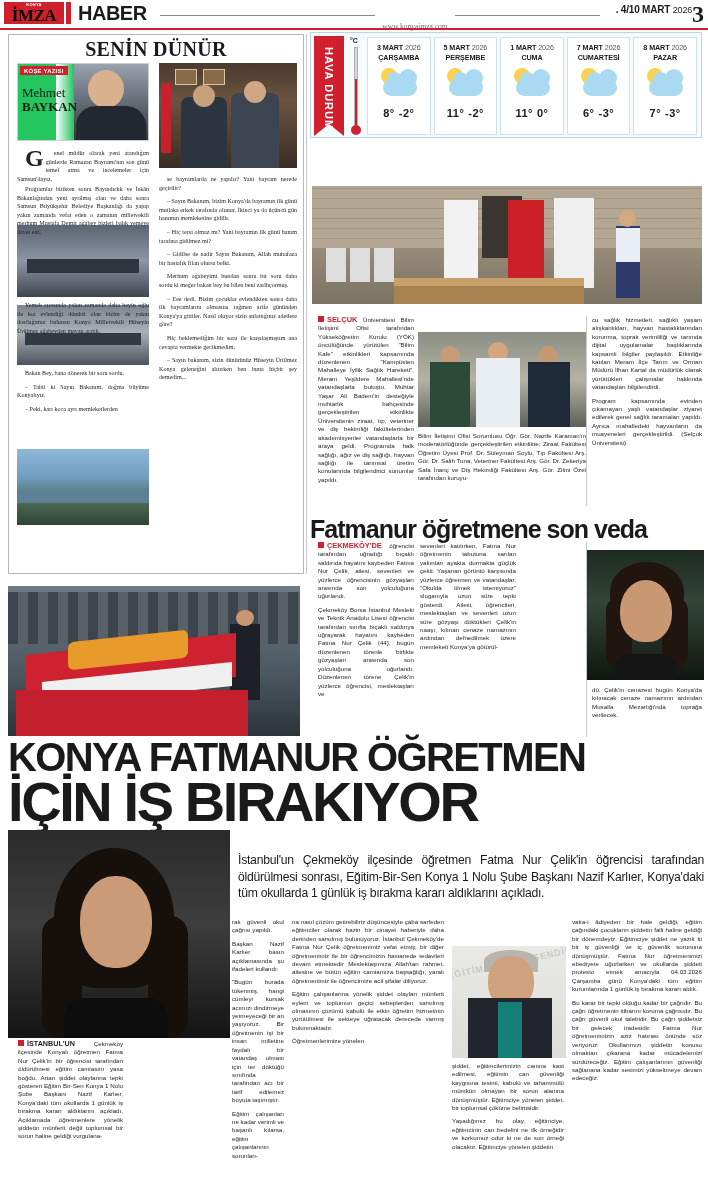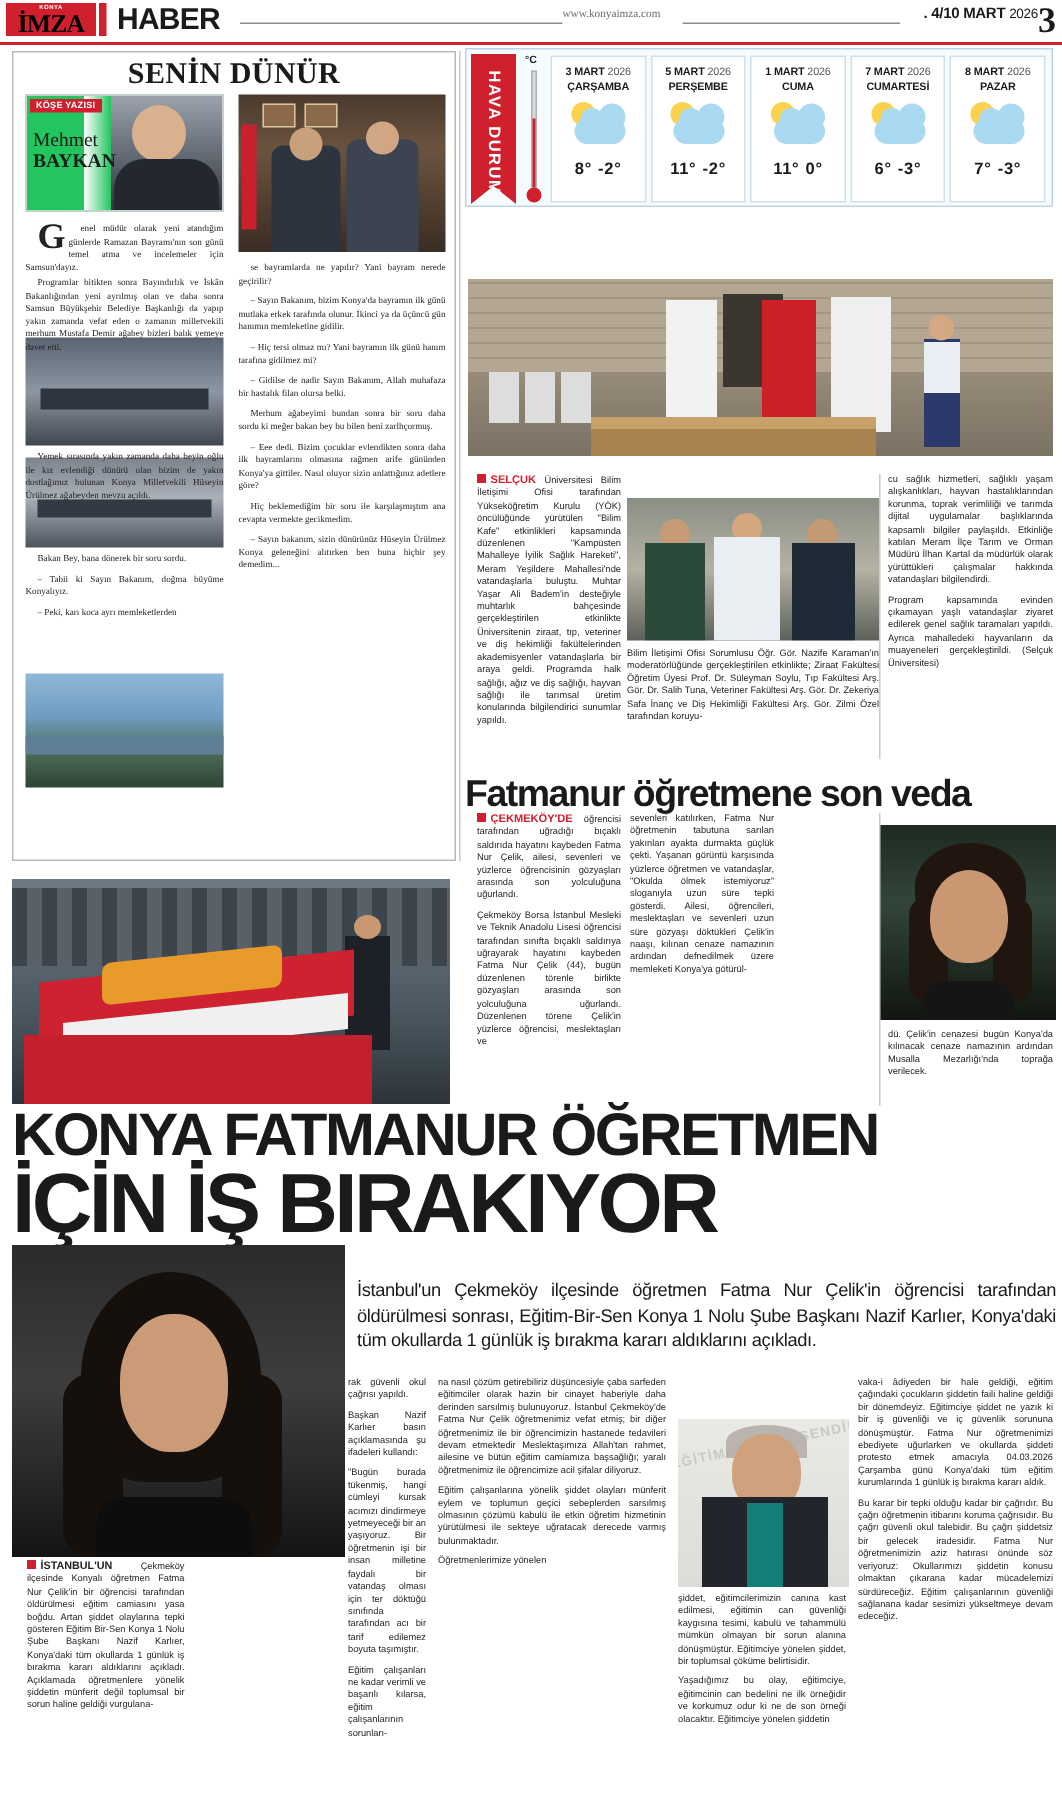--- a/index.html
+++ b/index.html
@@ -23,21 +23,21 @@
   .logo-main { font-size: 17px; color: #000000; font-weight: bold; letter-spacing: -.5px;
                font-family: "Liberation Serif", serif; }
   .logo-stripe { position:absolute; left:66px; top:2px; width:5px; height:22px; background:#d0202e; }
   .section-title {
     position: absolute; left: 78px; top: 2px;
     font-size: 20px; font-weight: bold; letter-spacing: -.5px; line-height: 22px;
   }
   .rule-a { position: absolute; left: 160px; top: 15px; width: 215px; height: 1px; background: #8a8a8a; }
   .rule-b { position: absolute; left: 455px; top: 15px; width: 145px; height: 1px; background: #8a8a8a; }
   .site-url {
-    position: absolute; left: 375px; top: 4px; width: 80px; text-align: left;
+    position: absolute; left: 375px; top: 22px; width: 80px; text-align: center;
     font-size: 7.5px; color: #6d6d6d; font-family: "Liberation Serif", serif;
   }
   .date-line {
     position: absolute; right: 16px; top: 4px; font-size: 10px; font-weight: bold;
     letter-spacing: -.2px;
   }
   .date-line .yr { font-weight: normal; font-size: 9px; }
   .page-num {
     position: absolute; right: 4px; top: 0px; font-size: 24px; font-weight: bold;
     font-family: "Liberation Serif", serif; line-height: 28px;

